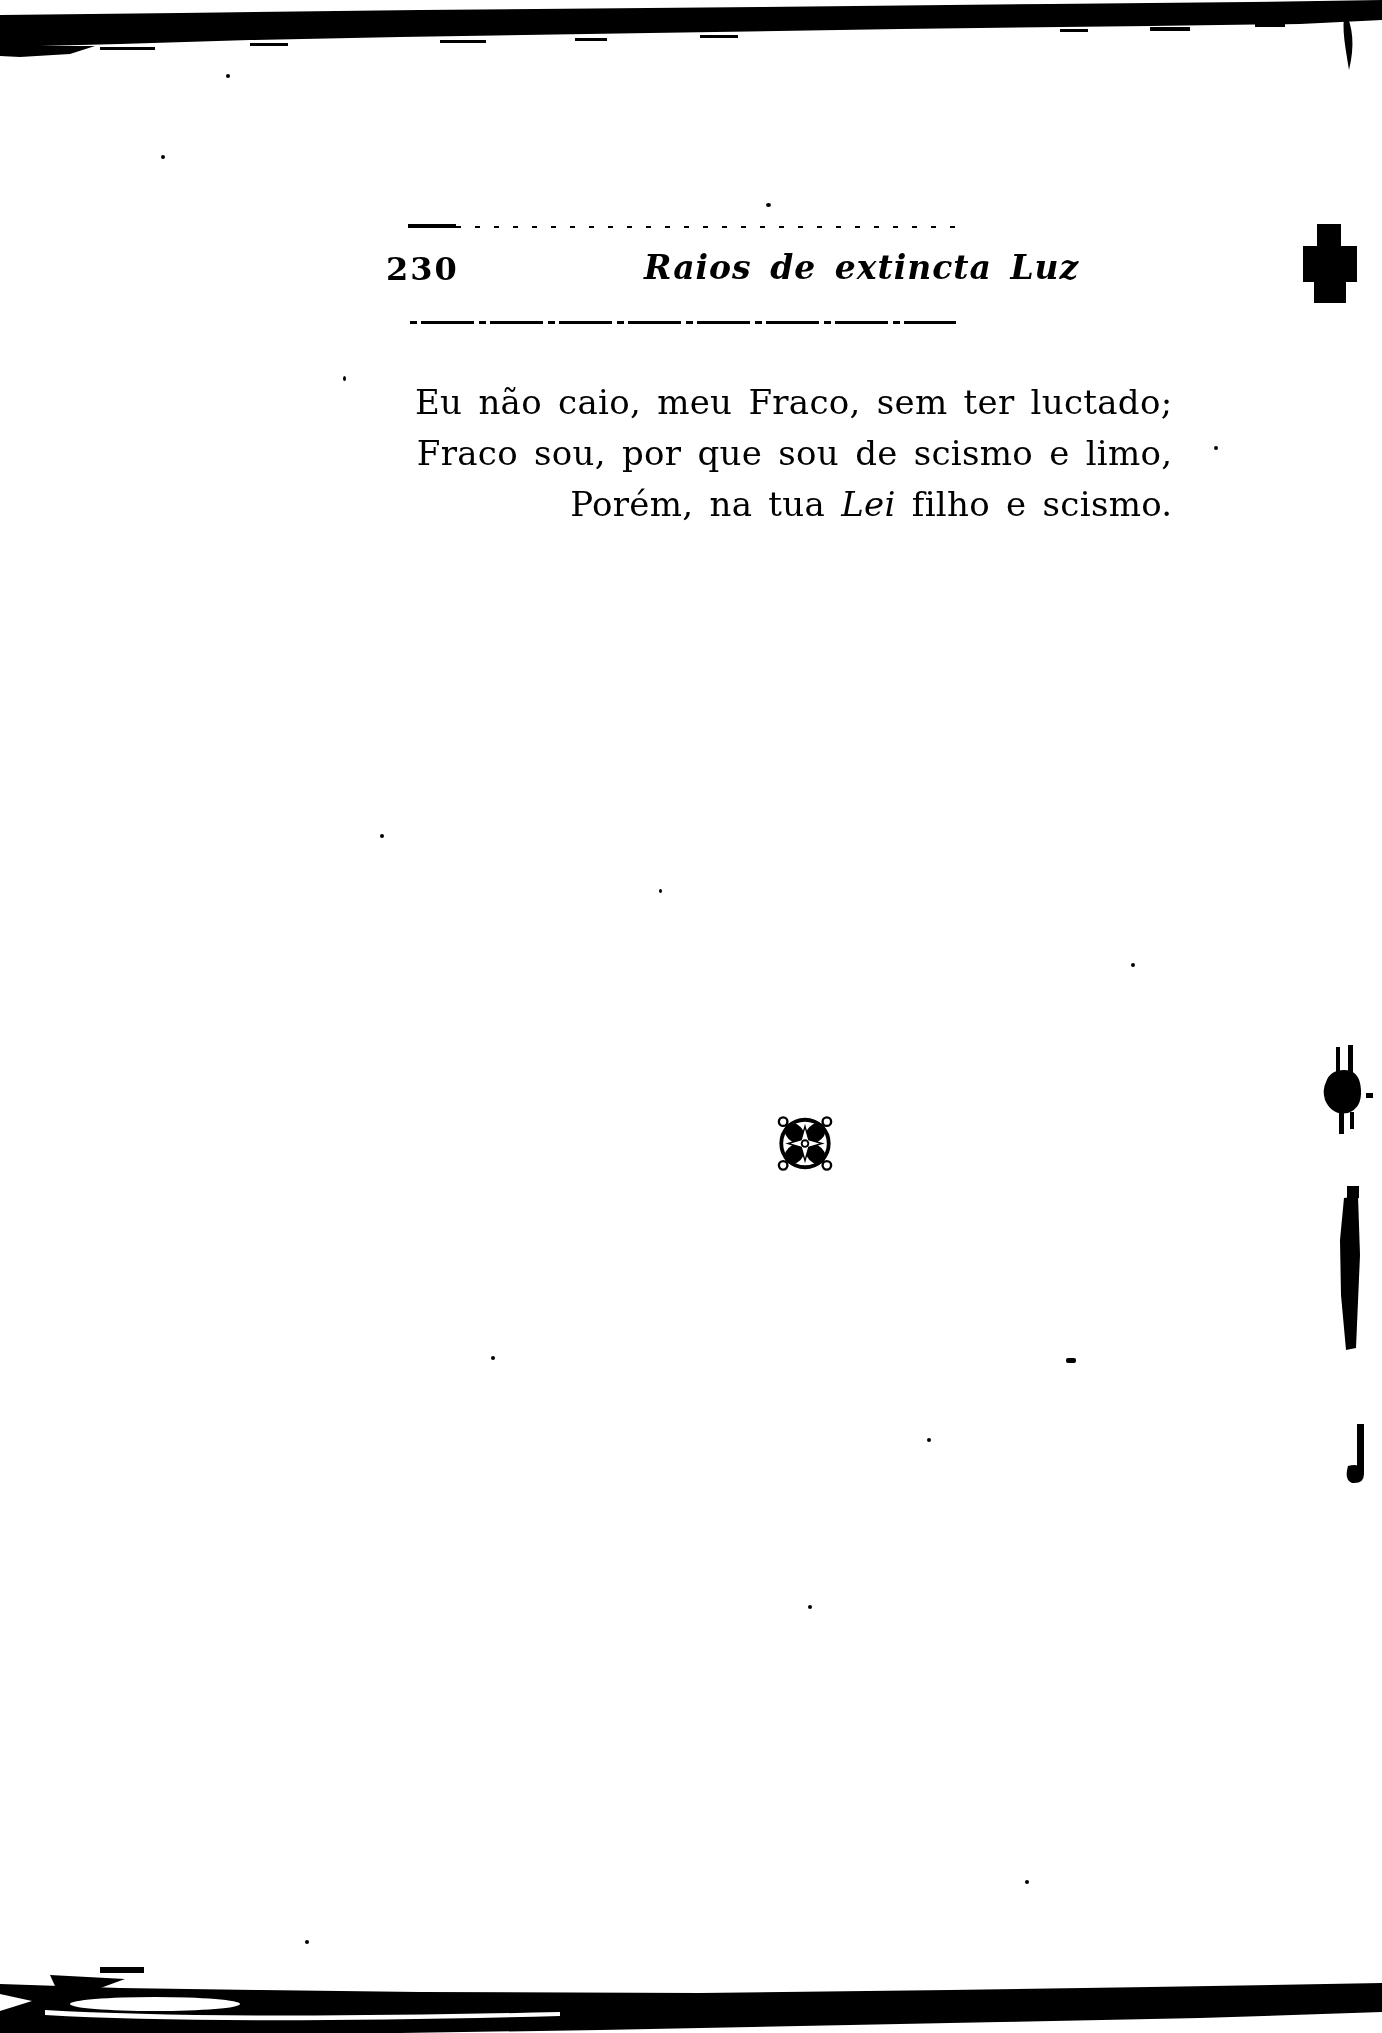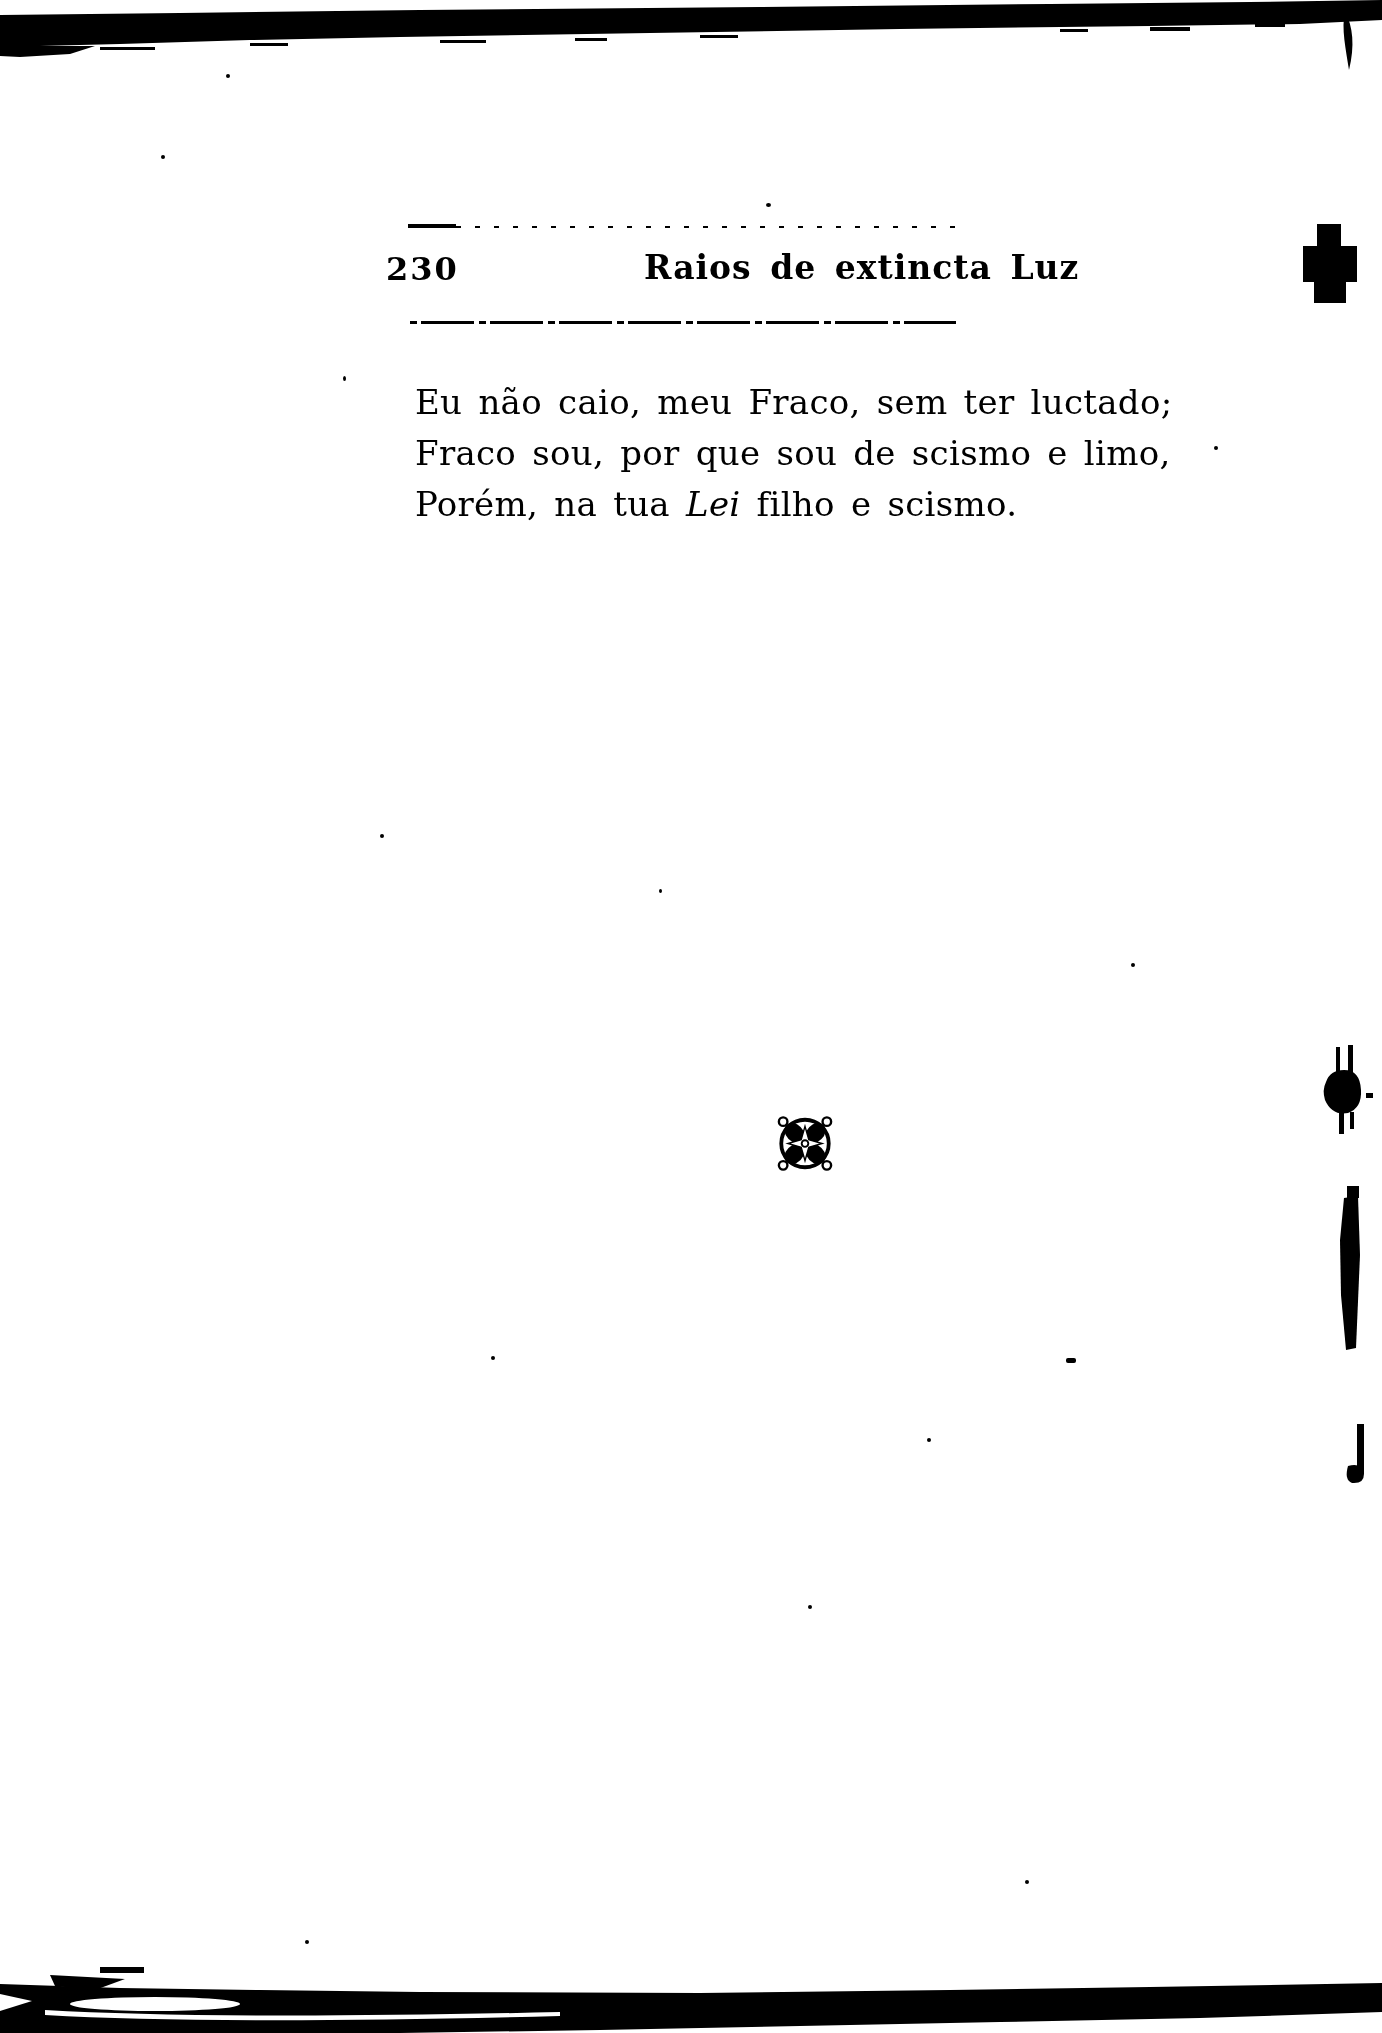--- a/index.html
+++ b/index.html
@@ -1,25 +1,25 @@
 <!DOCTYPE html>
 <html><head>
 <meta charset="utf-8">
 <style>
   html,body{margin:0;padding:0;background:#fff;}
   .page{
     position:relative;width:1382px;height:2033px;background:#ffffff;
-    font-family:"DejaVu Serif","Liberation Serif",serif;color:#000;overflow:hidden;
+    font-family:"DejaVu Serif","Liberation Serif",serif;color:#000;overflow:hidden;text-align:right;
   }
   
   .rule-top-solid{position:absolute;left:408px;top:224px;width:48px;height:4px;background:#000;}
   .rule-top-dashed{position:absolute;left:456px;top:226px;width:504px;height:2px;
     background:repeating-linear-gradient(90deg,#000 0 5px,transparent 5px 19px);}
   .page-number{position:absolute;left:386px;top:250px;font-size:32px;font-weight:bold;letter-spacing:2px;}
-  .running-title{position:absolute;left:644px;top:248px;font-size:33px;font-weight:bold;letter-spacing:1px;word-spacing:6px;}
+  .running-title{position:absolute;left:644px;top:248px;font-size:33px;font-weight:bold;font-style:italic;letter-spacing:1px;word-spacing:6px;}
   .rule-bottom{position:absolute;left:410px;top:321px;width:546px;height:3px;
     background:repeating-linear-gradient(90deg,#000 0 7px,transparent 7px 11px,#000 11px 64px,transparent 64px 69px);}
   
   .stanza{position:absolute;font-size:34px;line-height:51px;letter-spacing:0.3px;word-spacing:5px;white-space:nowrap;}
   .stanza-1{left:415px;top:377px;}
   .stanza-2{left:405px;top:645px;}
   .italic{font-style:italic;}
   
   .ornament{position:absolute;left:776px;top:1115px;width:58px;height:57px;}
   

